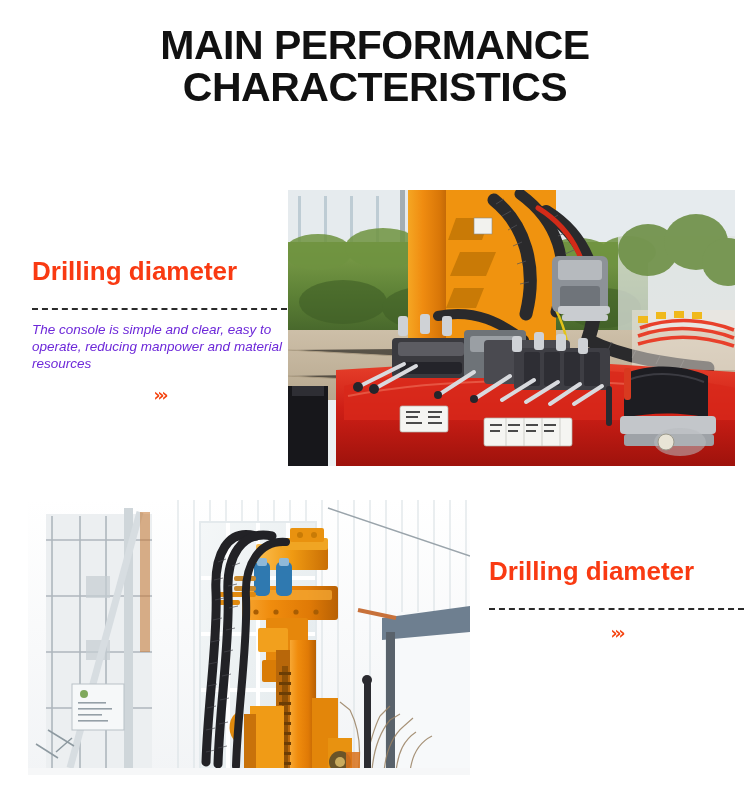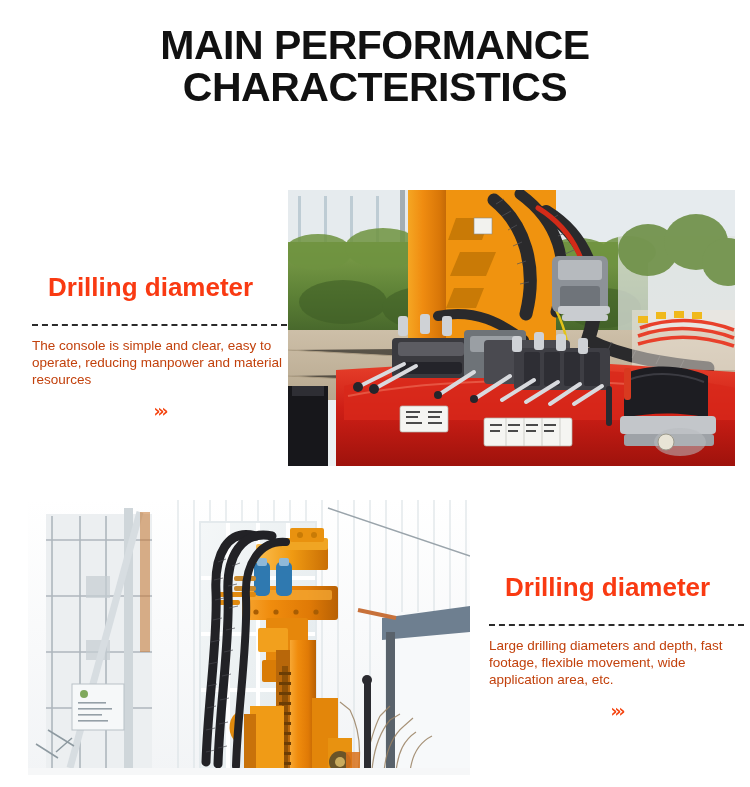--- a/index.html
+++ b/index.html
@@ -94,35 +94,36 @@
   .feature-right {
     left: 489px;
     top: 556px;
     width: 255px;
   }
   .feature-title {
     font-size: 26px;
     font-weight: bold;
     color: #f93a12;
     line-height: 30px;
-    margin: 16px;
+    margin: 0;
     white-space: nowrap;
   }
   .feature-divider {
     margin-top: 22px;
     height: 0;
     border: 0;
     border-top: 2px dashed #2b2b2b;
     width: 100%;
   }
   .feature-body {
     margin-top: 11px;
     font-size: 13.5px;
     line-height: 17px;
-    color: #c2410c;
+    color: #6d28d9;
+    font-style: italic;
   }
   .feature-chevron {
     margin-top: 14px;
     text-align: center;
     color: #f4430f;
     font-size: 17px;
     font-weight: bold;
     letter-spacing: -3px;
     line-height: 18px;
     font-family: "DejaVu Sans", sans-serif;
@@ -505,15 +506,14 @@
     <rect x="336" y="182" width="7" height="92" fill="#2b2b30"></rect>
     <circle cx="339" cy="180" r="5" fill="#2b2b30"></circle>
     <rect x="318" y="252" width="14" height="22" fill="#d8711a" opacity="0.85"></rect>
     <rect x="0" y="268" width="442" height="7" fill="#f6f7f8"></rect>
   </svg>
 </div>
 
 <div class="feature feature-right">
   <h2 class="feature-title">Drilling diameter</h2>
   <hr class="feature-divider">
-  <p class="feature-body">Large drilling diameters and depth, fast footage, flexible movement, wide application area, etc.</p>
   <div class="feature-chevron">»›</div>
 </div>
 
 </body></html>

